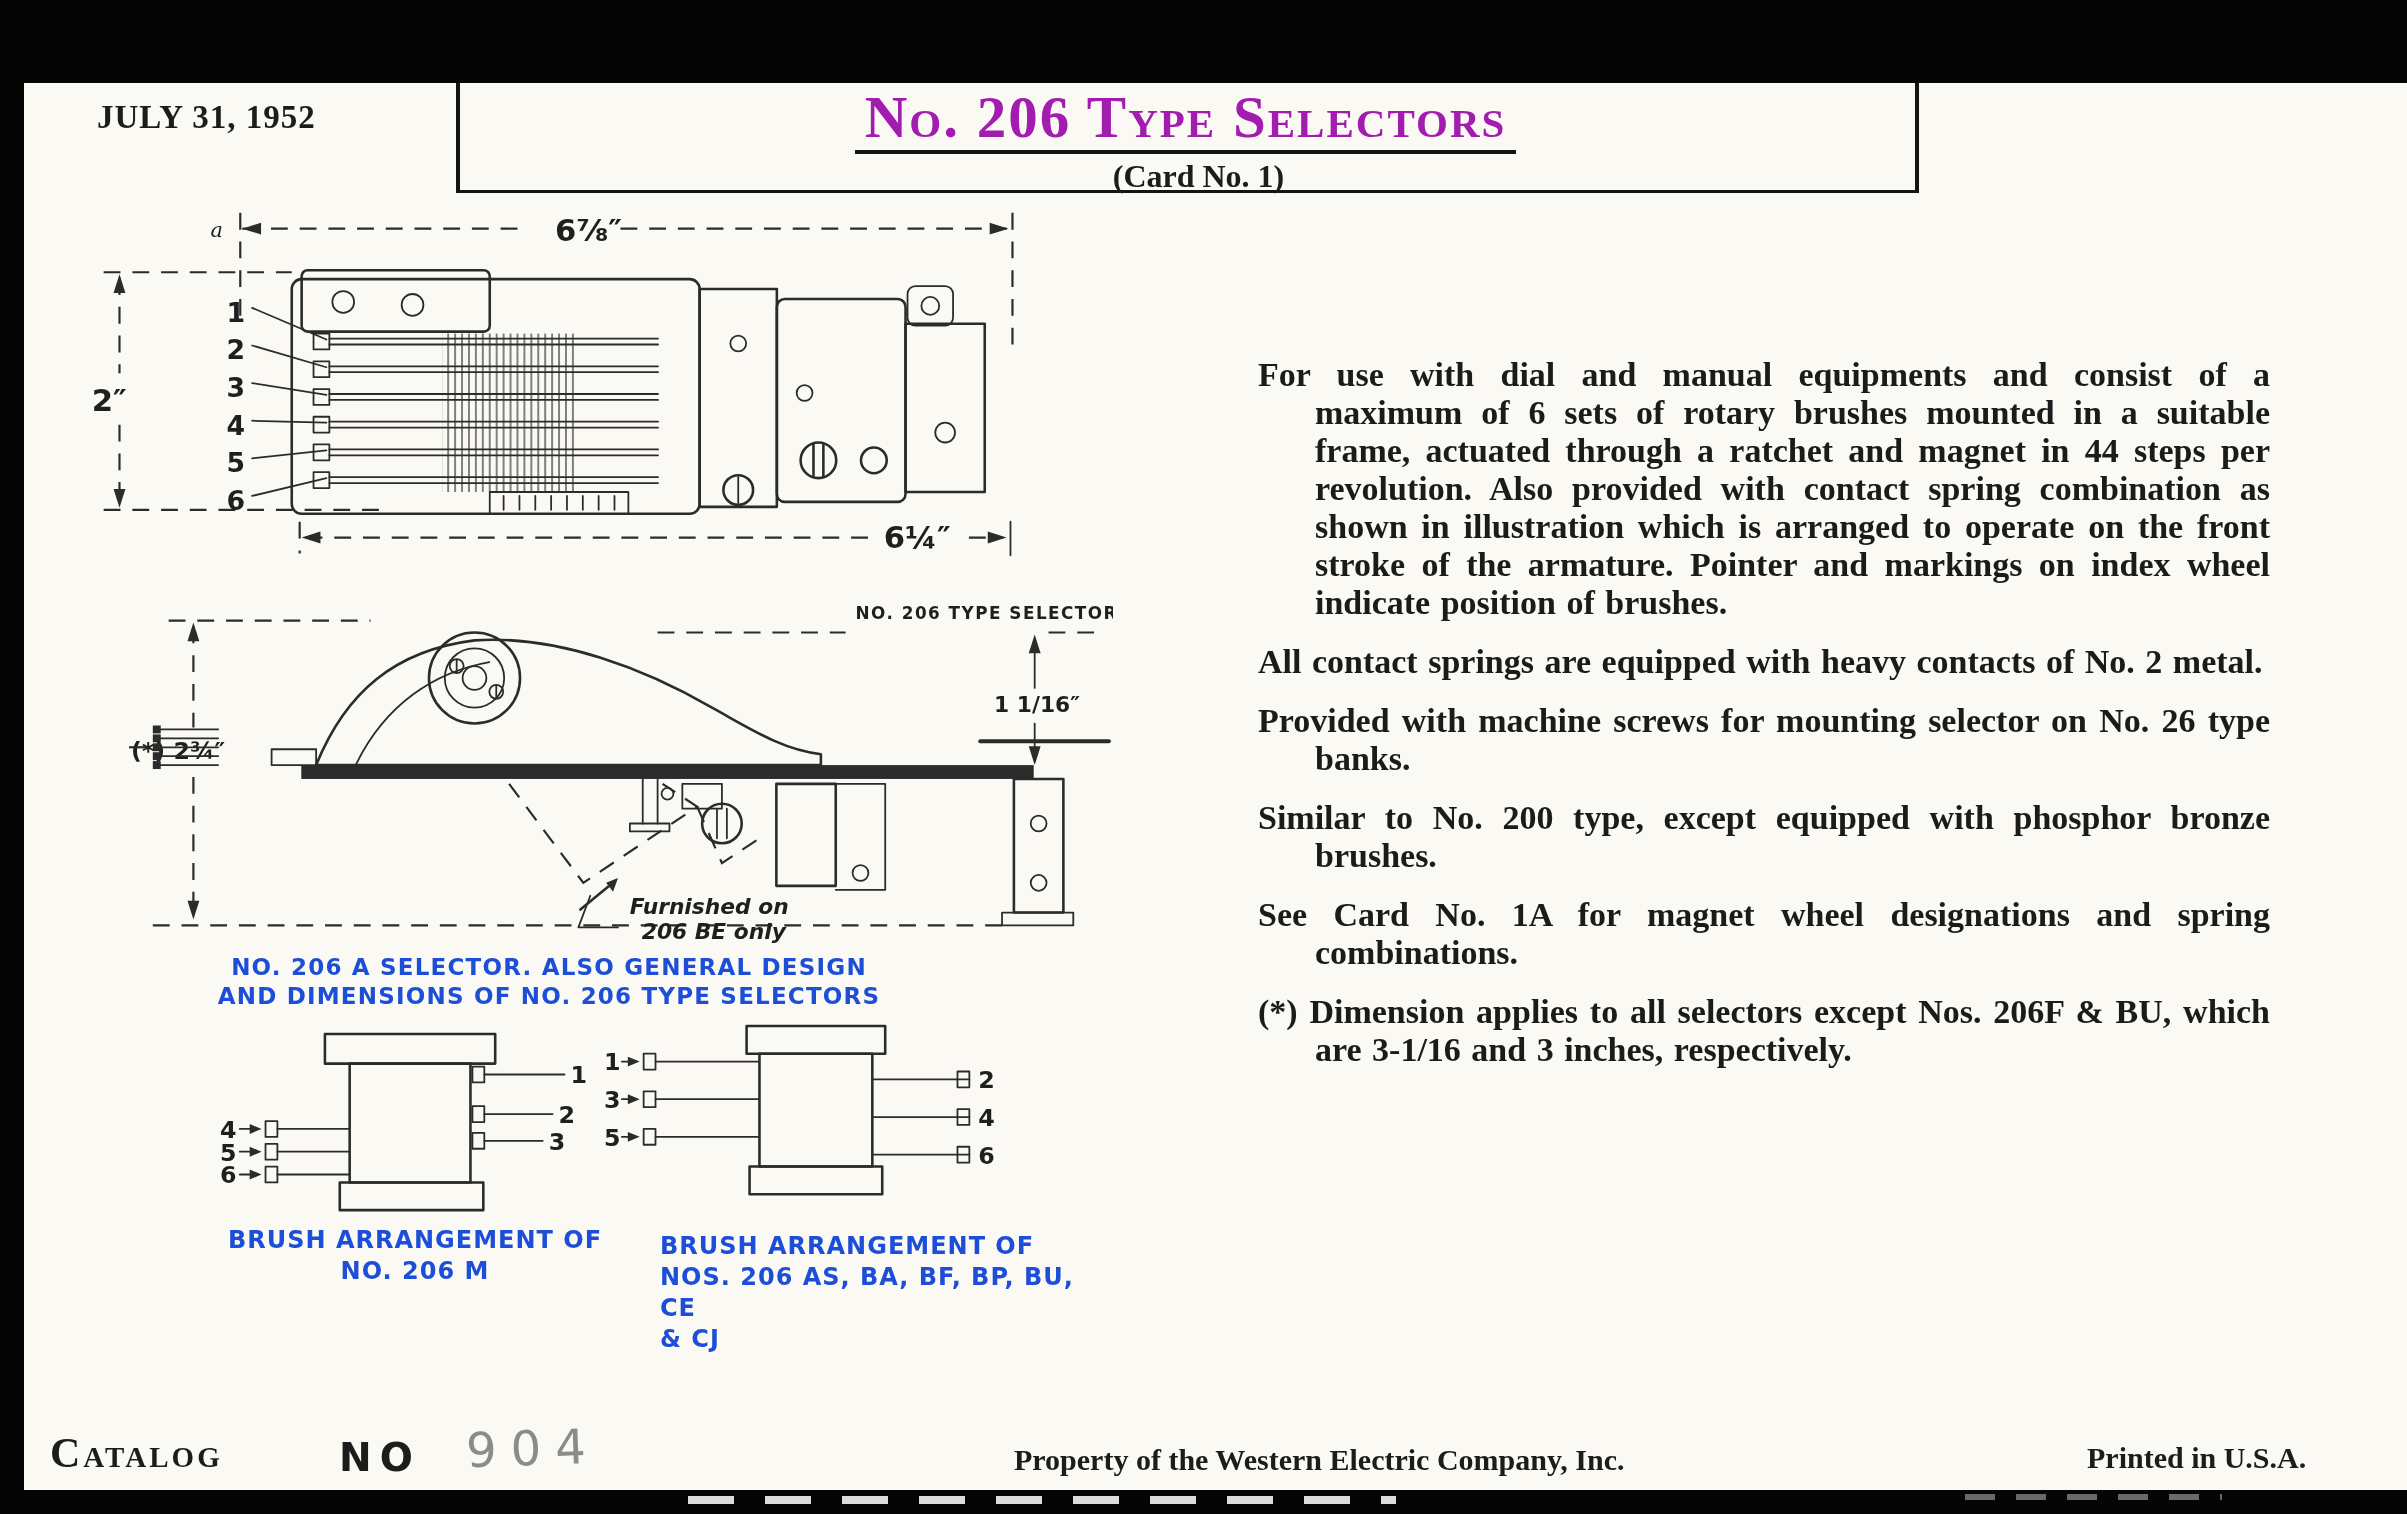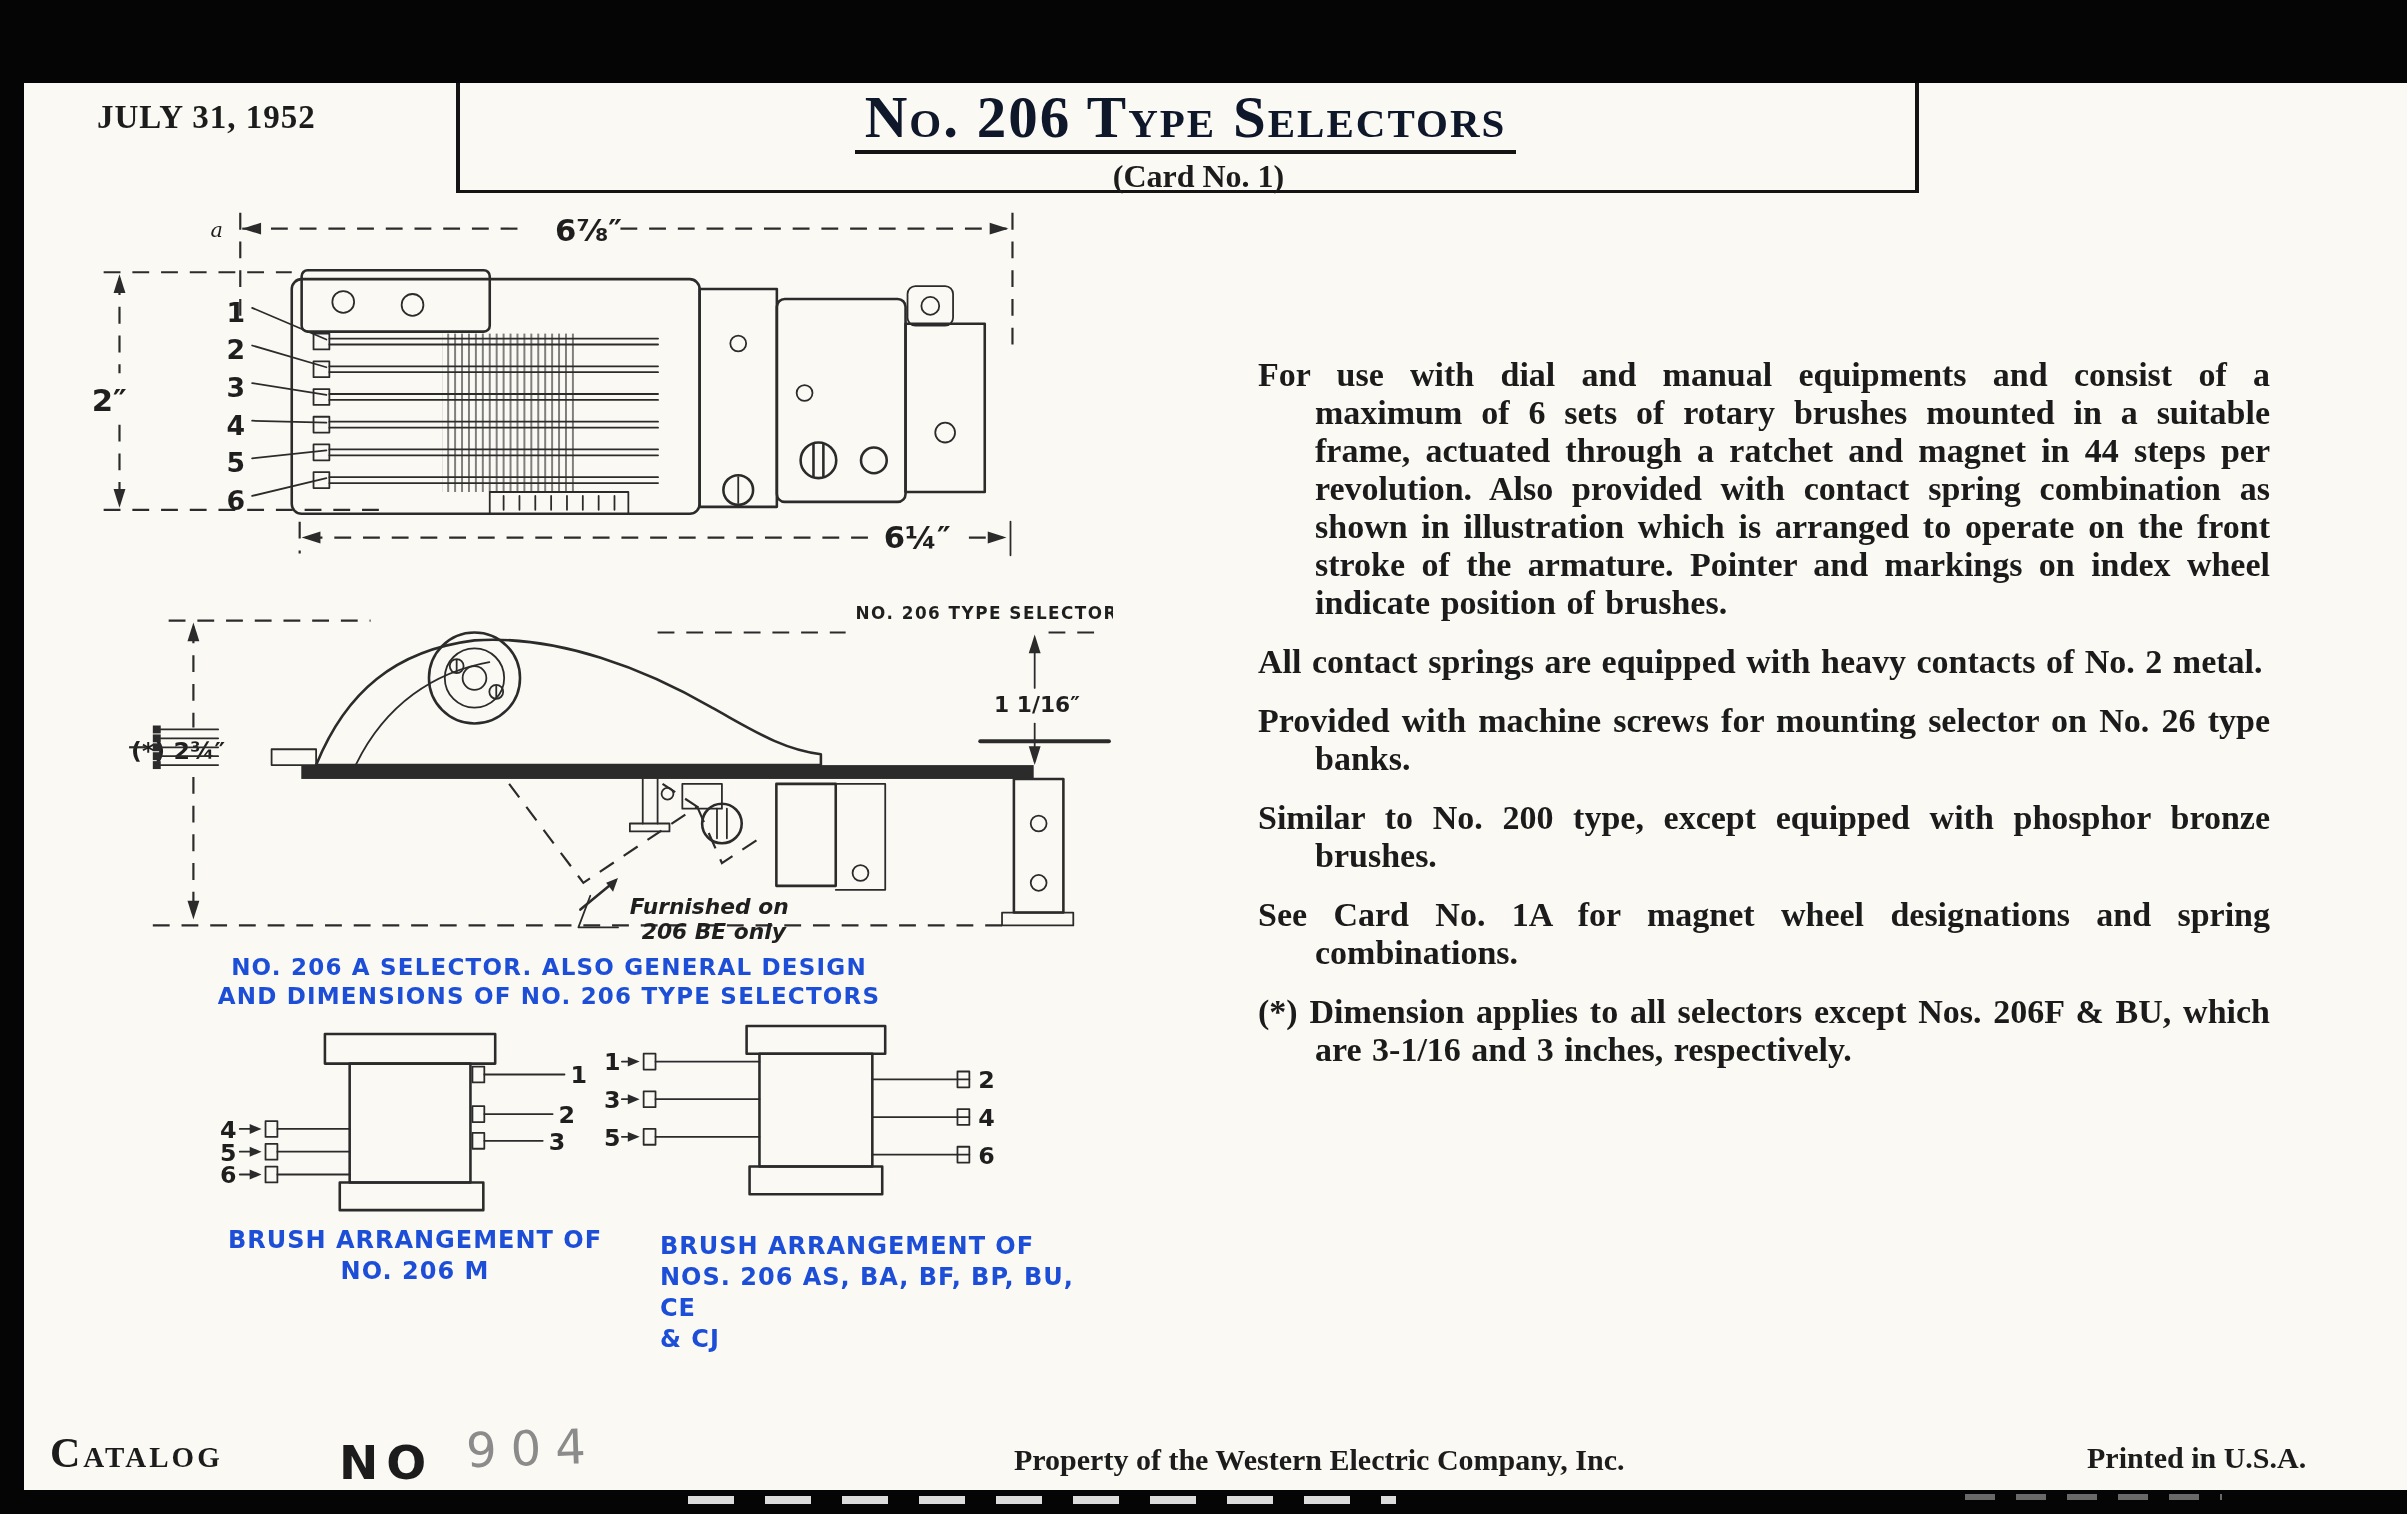--- a/index.html
+++ b/index.html
@@ -9,42 +9,42 @@
   .card{position:absolute;left:24px;top:83px;width:2400px;height:1407px;background:#faf9f4;}
   .abs{position:absolute;}
 
   
   .date{position:absolute;left:73px;top:16px;font-size:33px;font-weight:700;letter-spacing:1px;}
   .vline{position:absolute;top:0;width:4px;height:109px;background:#141414;}
   .v1{left:432px;} .v2{left:1891px;}
   .hrule{position:absolute;left:432px;top:107px;width:1463px;height:3px;background:#141414;}
   .hcenter{position:absolute;left:432px;top:4px;width:1459px;text-align:center;}
   .title{display:inline-block;font-variant:small-caps;font-weight:700;font-size:59px;line-height:1.02;
-         letter-spacing:2px;border-bottom:4px solid #141414;padding:0 10px 3px;color:#0f172a;}
+         letter-spacing:2px;border-bottom:4px solid #141414;padding:0 10px 3px;color:#a21caf;}
   .subtitle{font-size:32px;font-weight:700;margin-top:4px;padding-left:26px;}
 
   
   .desc{position:absolute;left:1234px;top:273px;width:1012px;}
   .para{font-size:34px;line-height:38px;font-weight:700;text-align:justify;
         padding-left:57px;text-indent:-57px;margin-bottom:21px;word-spacing:2px;color:#1b1b1b;}
 
   
   .cap{font-family:"DejaVu Sans",sans-serif;font-weight:700;color:#1d4ed8;}
   .cap-mid{position:absolute;left:149px;top:870px;width:752px;text-align:center;
            font-size:23px;line-height:29px;letter-spacing:1.2px;}
   .cap-bl{position:absolute;left:188px;top:1142px;width:406px;text-align:center;
           font-size:24px;line-height:31px;letter-spacing:1px;}
   .cap-br{position:absolute;left:636px;top:1148px;width:426px;text-align:left;
           font-size:24px;line-height:31px;letter-spacing:1px;}
 
   
   .foot-catalog{position:absolute;left:26px;top:1346px;font-variant:small-caps;font-weight:700;
                 font-size:42px;letter-spacing:3px;}
   .foot-no{position:absolute;left:315px;top:1352px;font-family:"DejaVu Sans",sans-serif;font-weight:700;
-           font-size:47px;letter-spacing:8px;}
+           font-size:39px;letter-spacing:8px;}
   .foot-stamp{position:absolute;left:442px;top:1337px;font-family:"DejaVu Sans",sans-serif;font-weight:400;
               font-size:48px;letter-spacing:14px;color:#8b8b8b;transform:rotate(-2deg);}
   .foot-prop{position:absolute;left:990px;top:1360px;font-size:30px;font-weight:700;}
   .foot-printed{position:absolute;left:2063px;top:1358px;font-size:30px;font-weight:700;}
 
   
   .dashes1{position:absolute;left:688px;top:1496px;width:708px;height:8px;
            background:repeating-linear-gradient(90deg,#dcdcdc 0 46px,transparent 46px 77px);}
   .dashes2{position:absolute;left:1965px;top:1494px;width:257px;height:6px;opacity:.75;
            background:repeating-linear-gradient(90deg,#8a8a8a 0 30px,transparent 30px 51px);}

